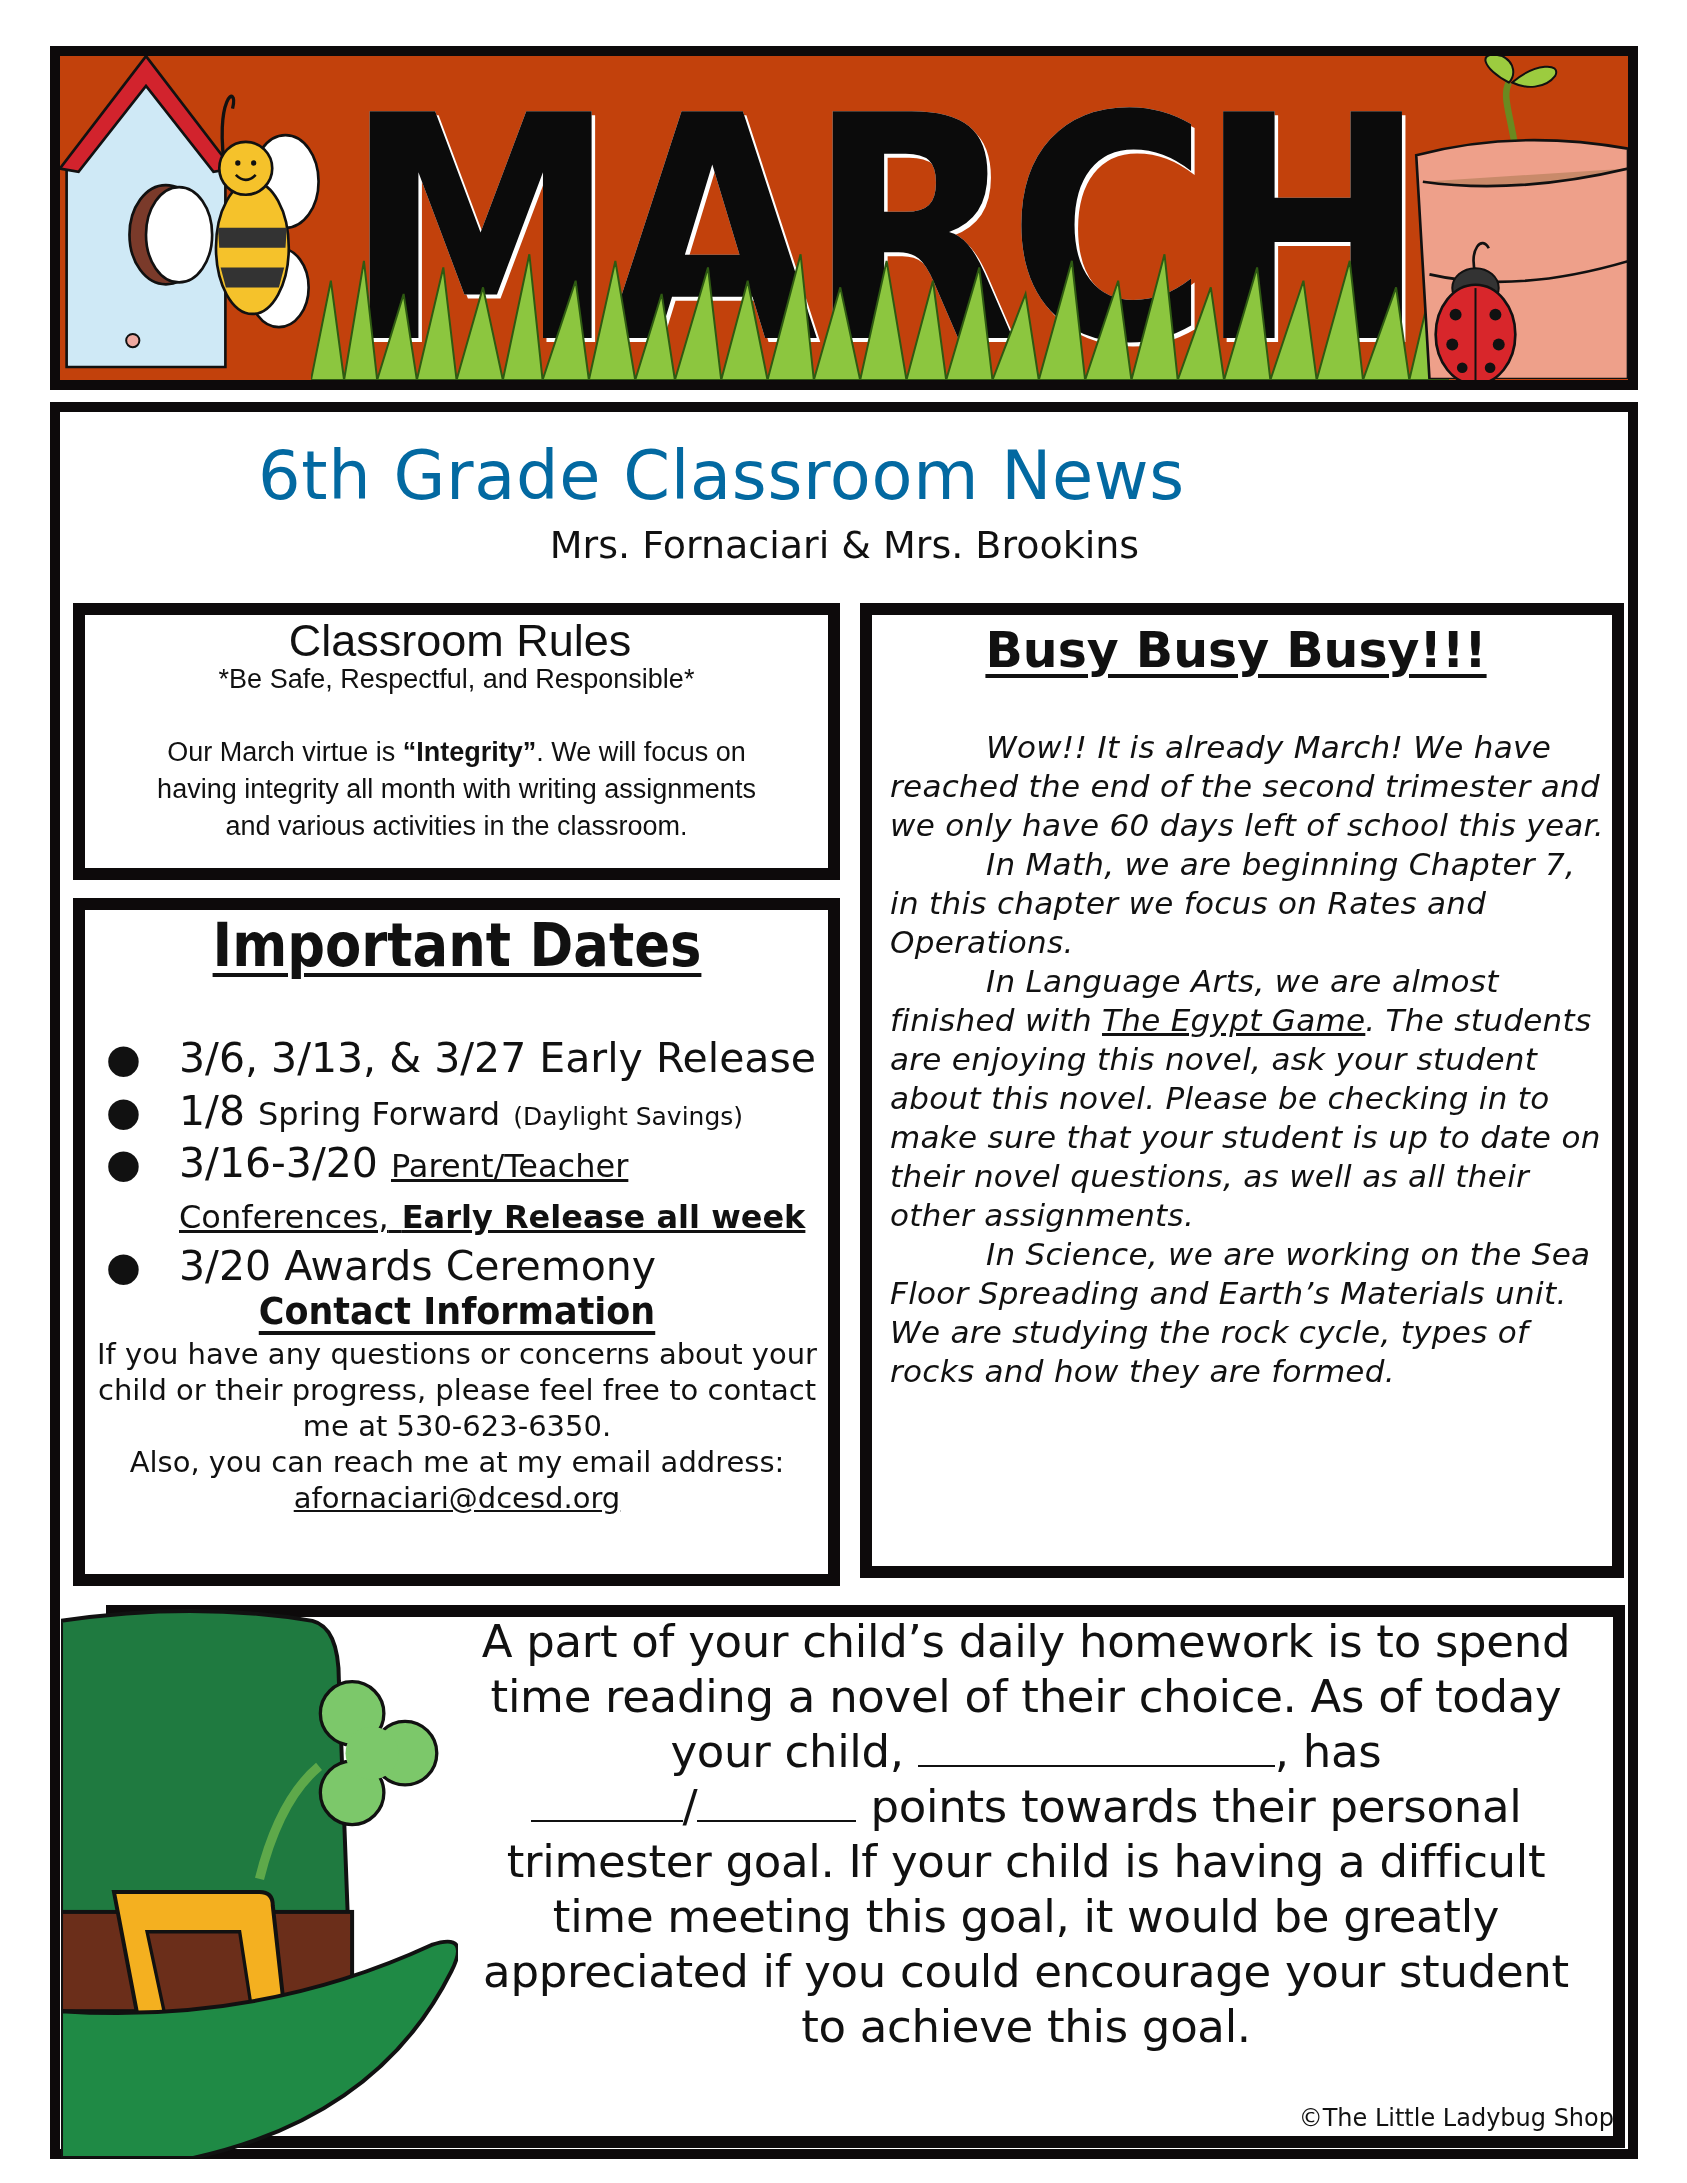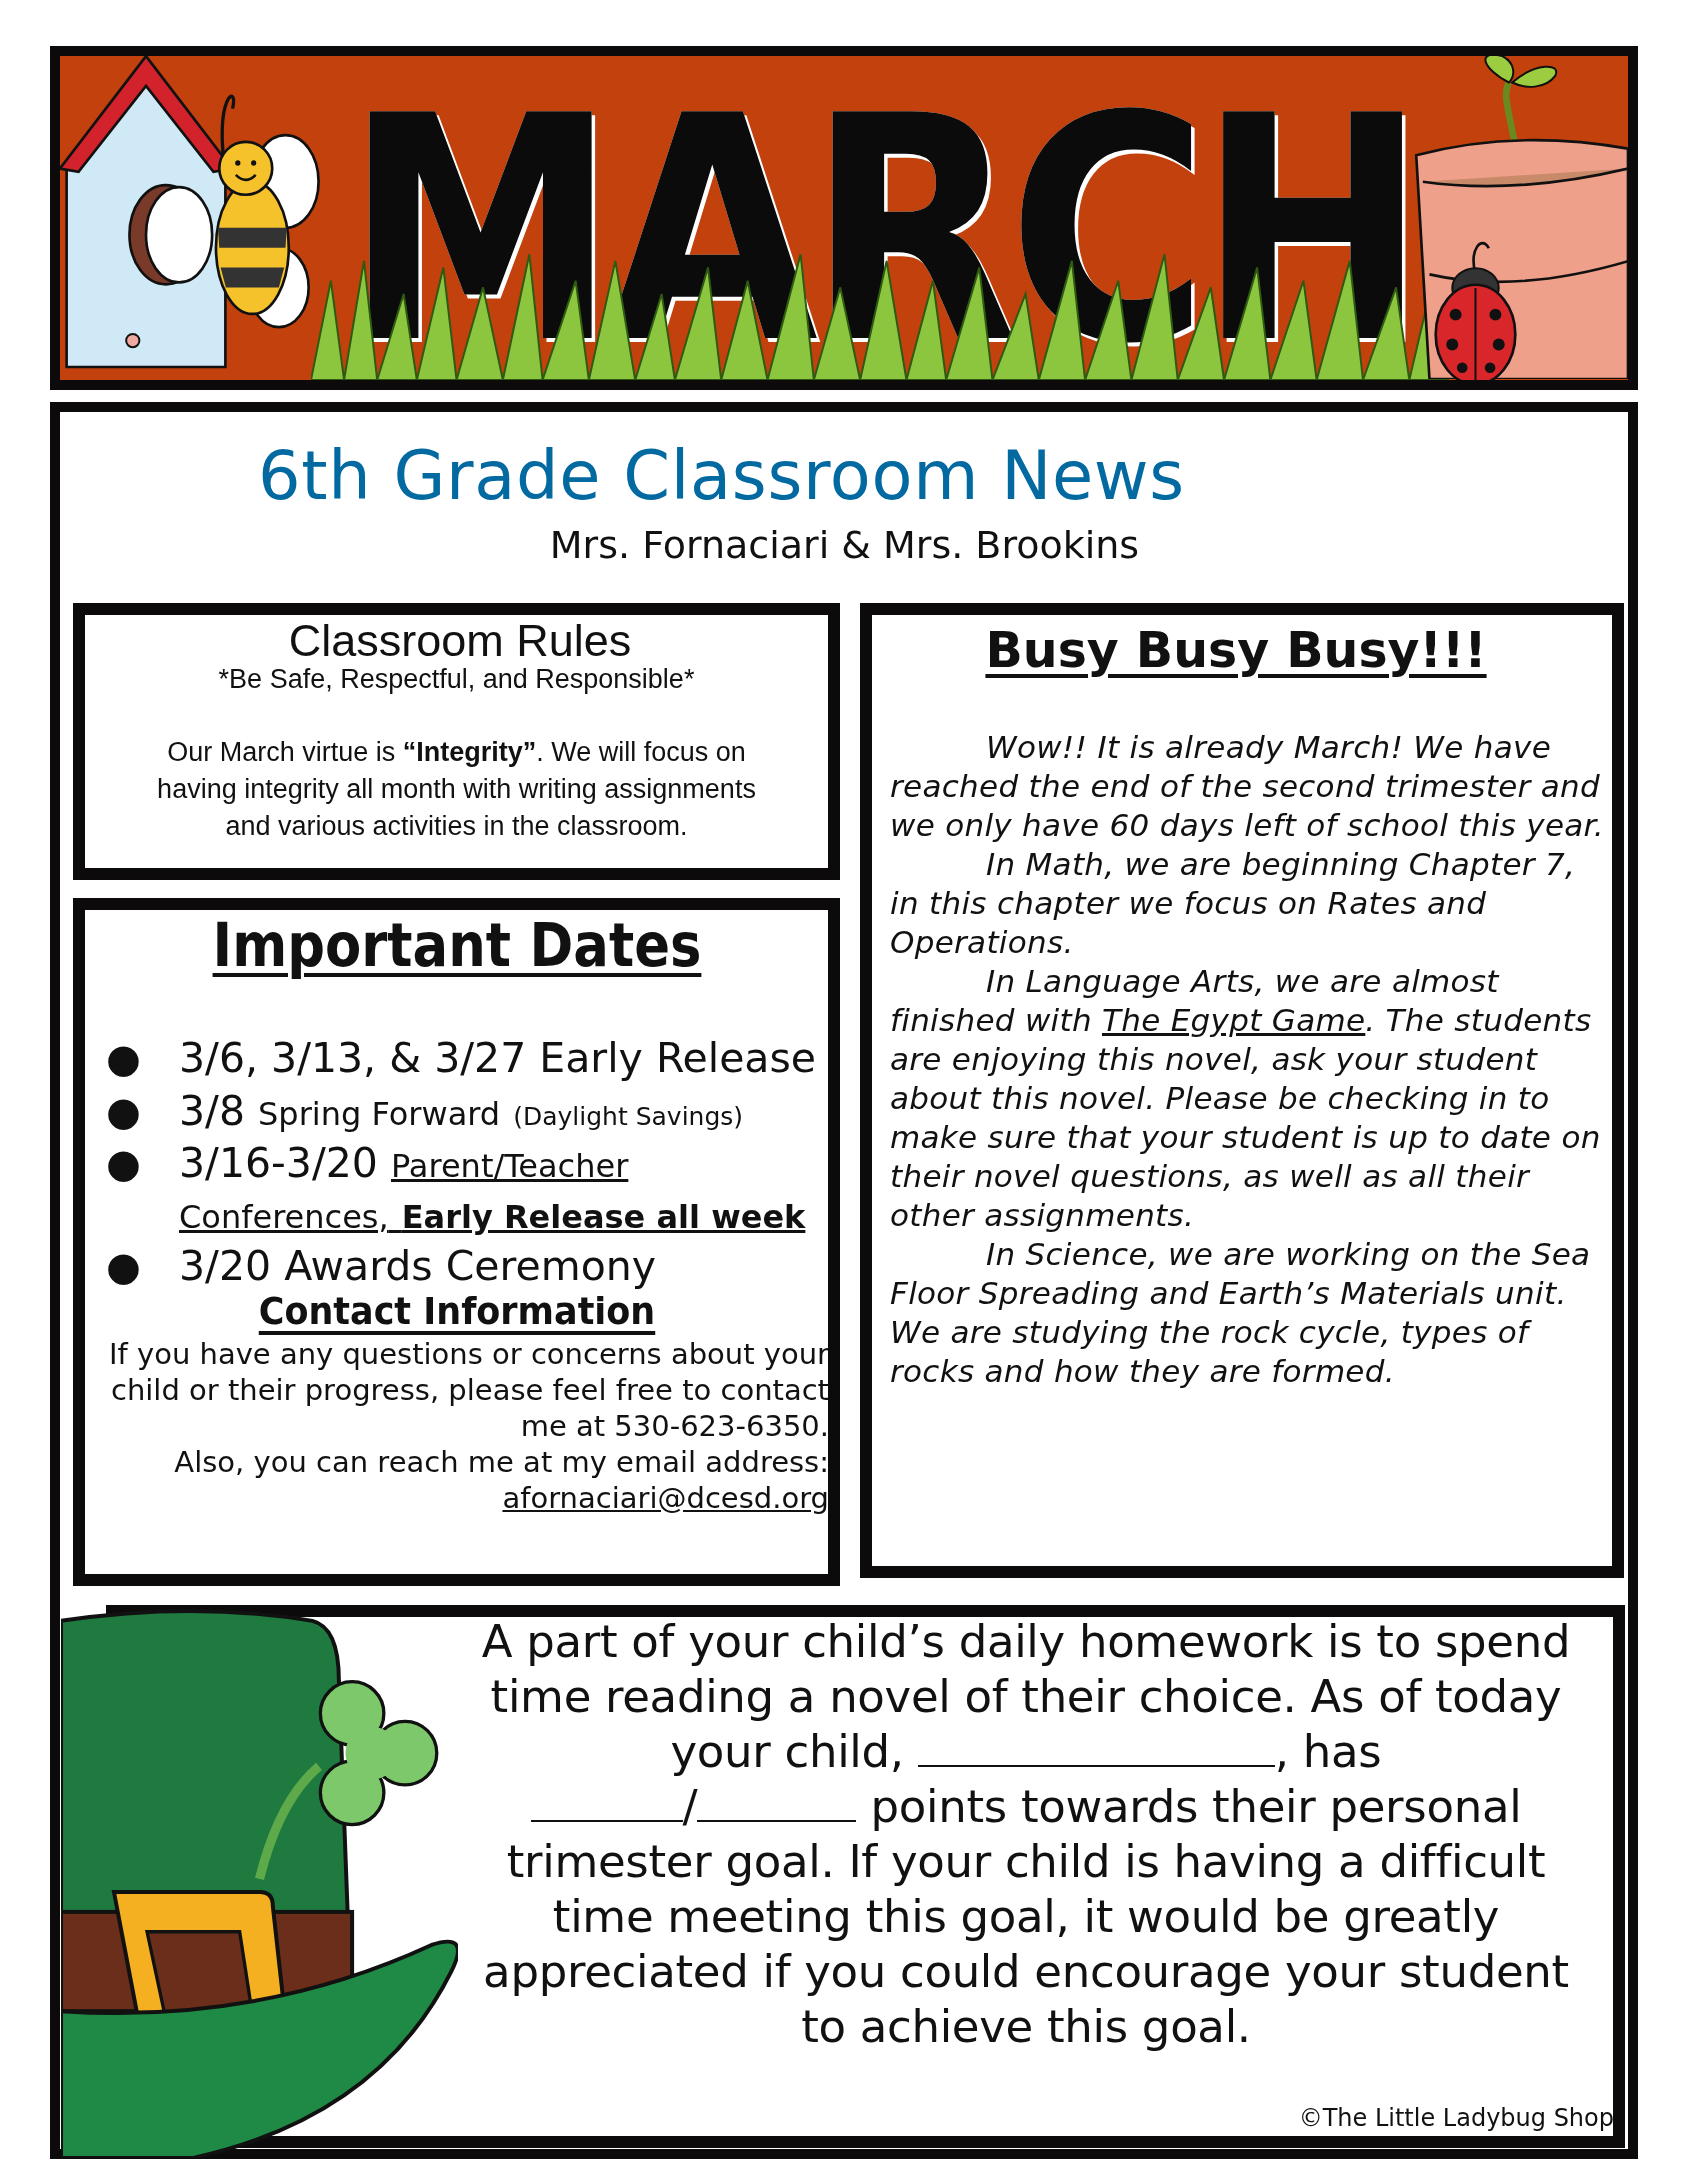--- a/index.html
+++ b/index.html
@@ -30,21 +30,21 @@
   .underline { text-decoration: underline; text-decoration-thickness: 4px; text-underline-offset: 6.6px; }
 
   #dates-title { left: 85px; top: 910px; width: 744px; text-align: center; font-family: "DejaVu Sans", sans-serif; font-weight: bold; font-size: 60px; transform: scaleX(0.88); }
   .date-item { position: absolute; left: 106px; font-family: "DejaVu Sans", sans-serif; font-size: 41px; line-height: 53px; white-space: nowrap; }
   .date-item .bullet { position: absolute; left: 0; top: 0; font-size: 40px; }
   .date-item .txt { position: absolute; left: 73px; top: 0; }
   .small { font-size: 32px; }
   .smaller { font-size: 25px; }
 
   #contact-title { left: 85px; top: 1289px; width: 744px; text-align: center; font-family: "DejaVu Sans", sans-serif; font-weight: bold; font-size: 38px; transform: scaleX(0.92); }
-  #contact-body { left: 85px; top: 1336px; width: 744px; text-align: right; font-family: "DejaVu Sans", sans-serif; font-size: 29px; line-height: 36px; }
+  #contact-body { left: 85px; top: 1336px; width: 744px; text-align: center; font-family: "DejaVu Sans", sans-serif; font-size: 29px; line-height: 36px; }
 
   #busy-title { left: 872px; top: 622px; width: 728px; text-align: center; font-family: "DejaVu Sans", sans-serif; font-weight: bold; font-size: 49px; }
   #busy-body { left: 890px; top: 728px; width: 721px; font-family: "DejaVu Sans", sans-serif; font-size: 31px; line-height: 39px; letter-spacing: 0.3px; }
   #busy-body p { margin: 0; text-indent: 96px; font-style: italic; }
 
   #reading-text { left: 457px; top: 1614px; width: 1138px; text-align: center; font-family: "DejaVu Sans", sans-serif; font-size: 45px; line-height: 55px; letter-spacing: -0.3px; }
   .blank { display: inline-block; border-bottom: 2.6px solid #111; height: 37px; vertical-align: baseline; }
   #copyright { left: 1244px; top: 2104px; width: 370px; text-align: right; font-family: "DejaVu Sans", sans-serif; font-size: 24px; }
 
   #hat { left: 61px; top: 1601px; width: 397px; height: 557px; }
@@ -118,21 +118,21 @@
 
 <div id="dates-box" class="abs box"></div>
 <div id="dates-title" class="abs underline">Important Dates</div>
 
 <div class="date-item" style="top:1032px;">
   <span class="bullet">●</span>
   <span class="txt"><span>3/6, 3/13, &amp; 3/27</span> <span>Early Release</span></span>
 </div>
 <div class="date-item" style="top:1085px;">
   <span class="bullet">●</span>
-  <span class="txt"><span>3/8</span> <span class="small">Spring Forward</span> <span class="smaller">(Daylight Savings)</span></span>
+  <span class="txt"><span>1/8</span> <span class="small">Spring Forward</span> <span class="smaller">(Daylight Savings)</span></span>
 </div>
 <div class="date-item" style="top:1137px;">
   <span class="bullet">●</span>
   <span class="txt"><span>3/16-3/20</span> <span class="small" style="text-decoration:underline;">Parent/Teacher</span></span>
 </div>
 <div class="date-item" style="top:1188px;">
   <span class="txt" style="text-decoration:underline;text-decoration-thickness:2.6px;"><span class="small">Conferences,</span> <b class="small">Early Release all week</b></span>
 </div>
 <div class="date-item" style="top:1240px;">
   <span class="bullet">●</span>

